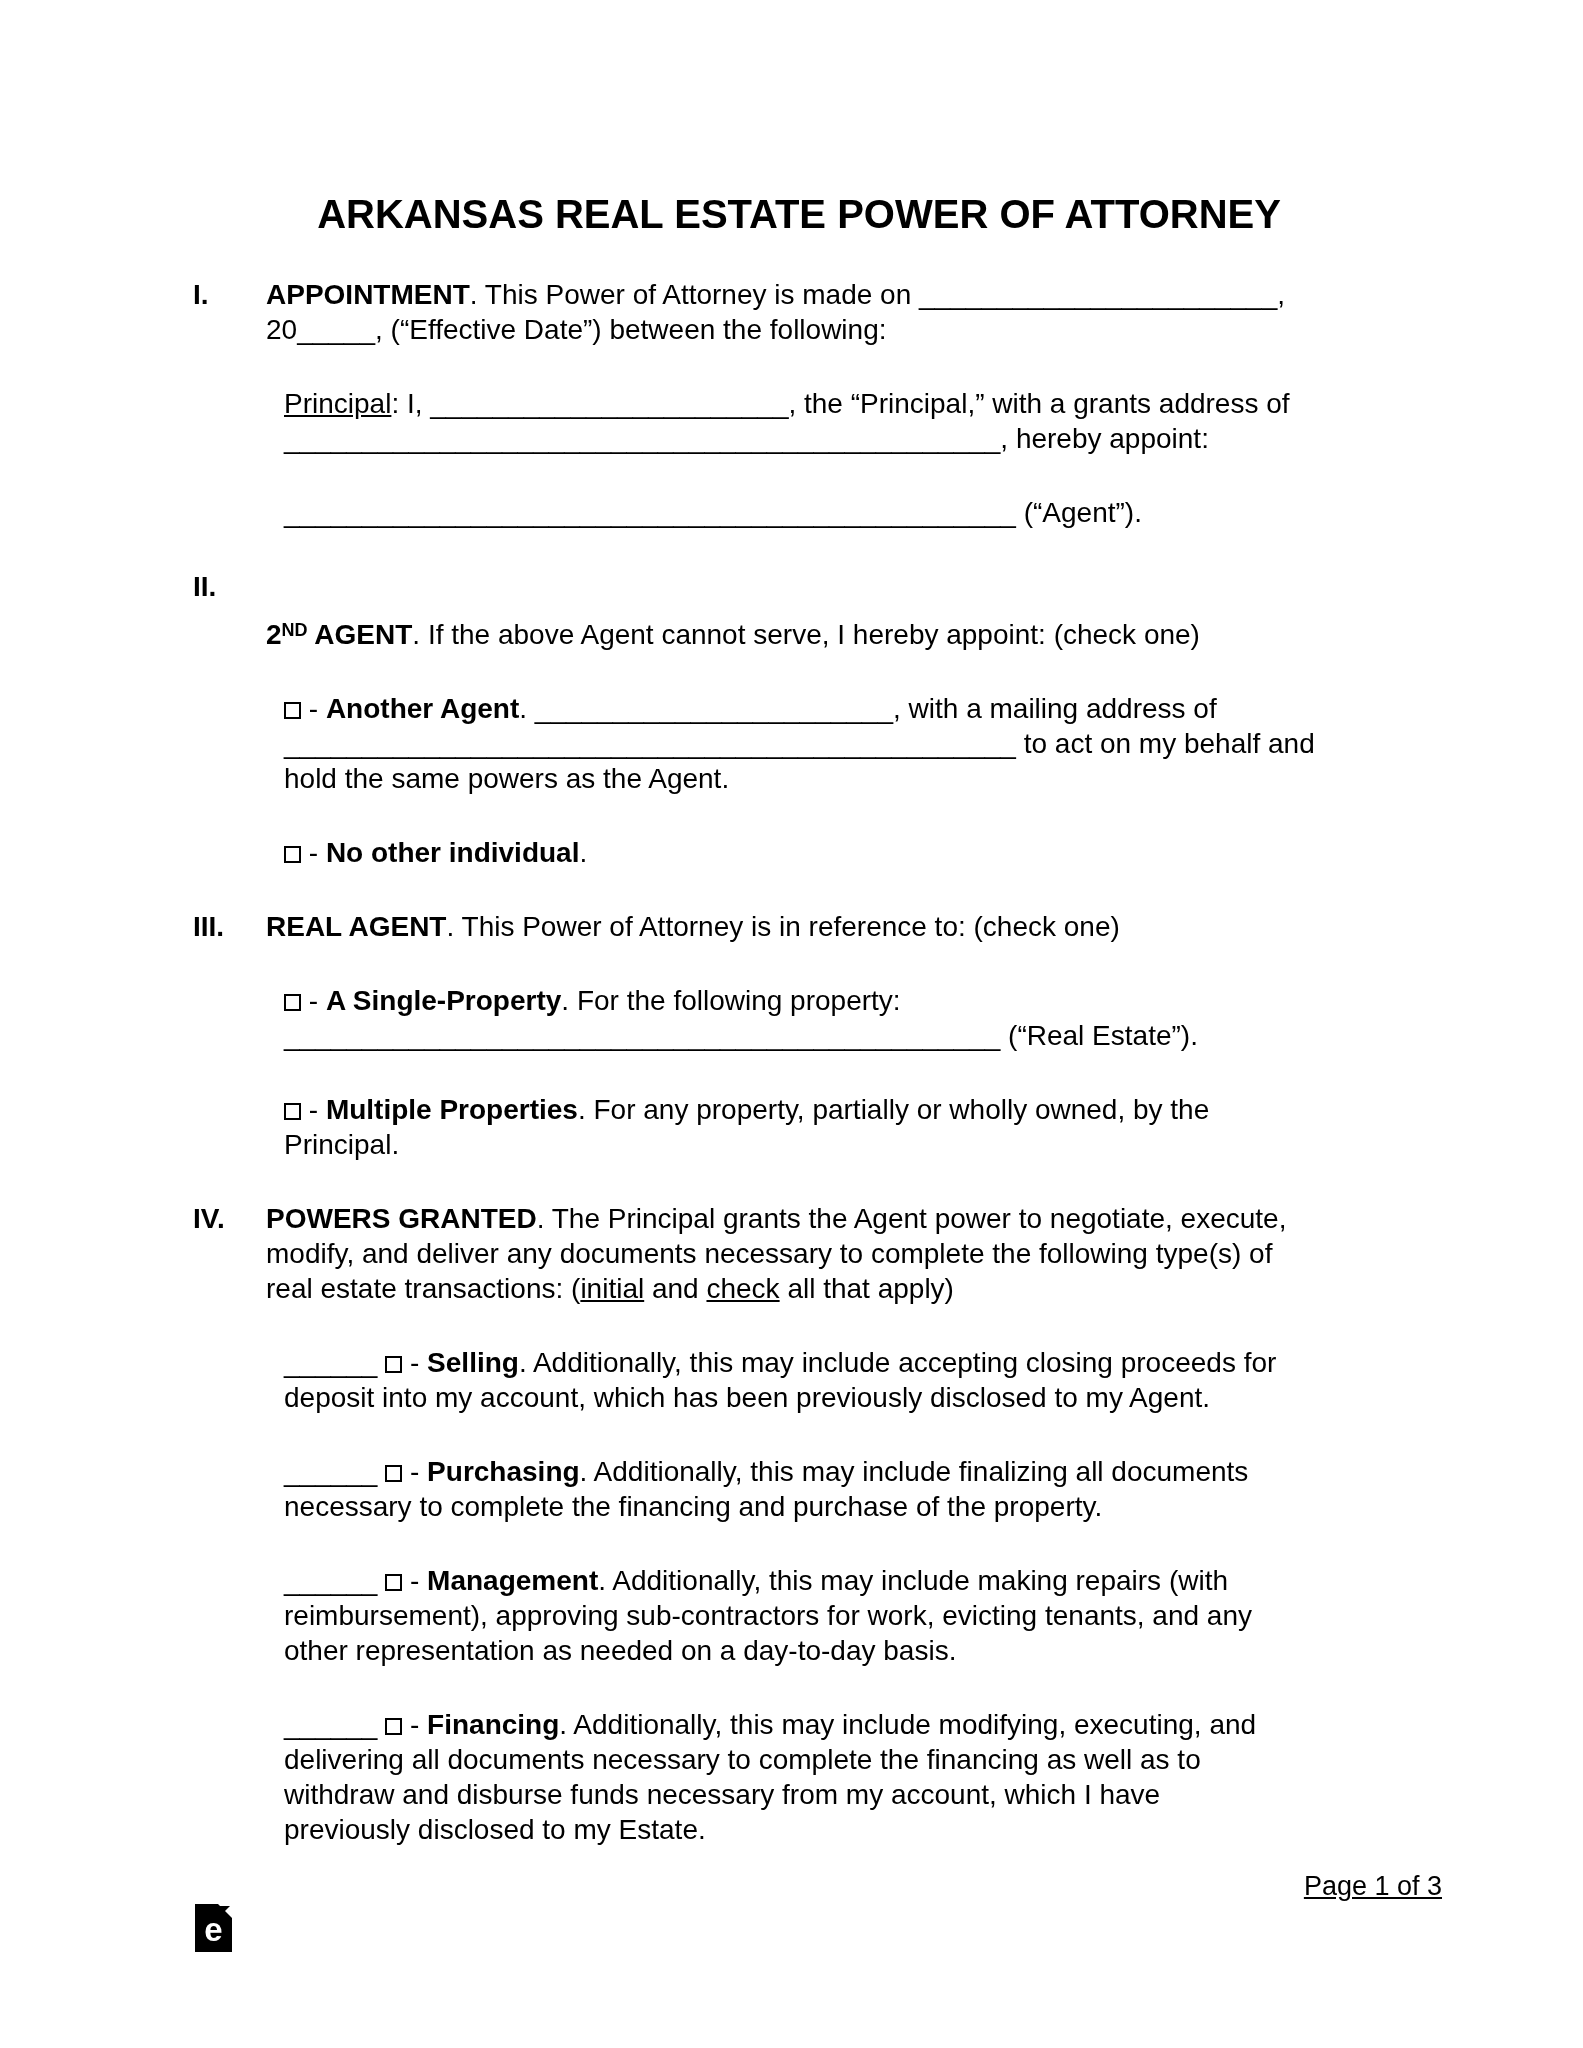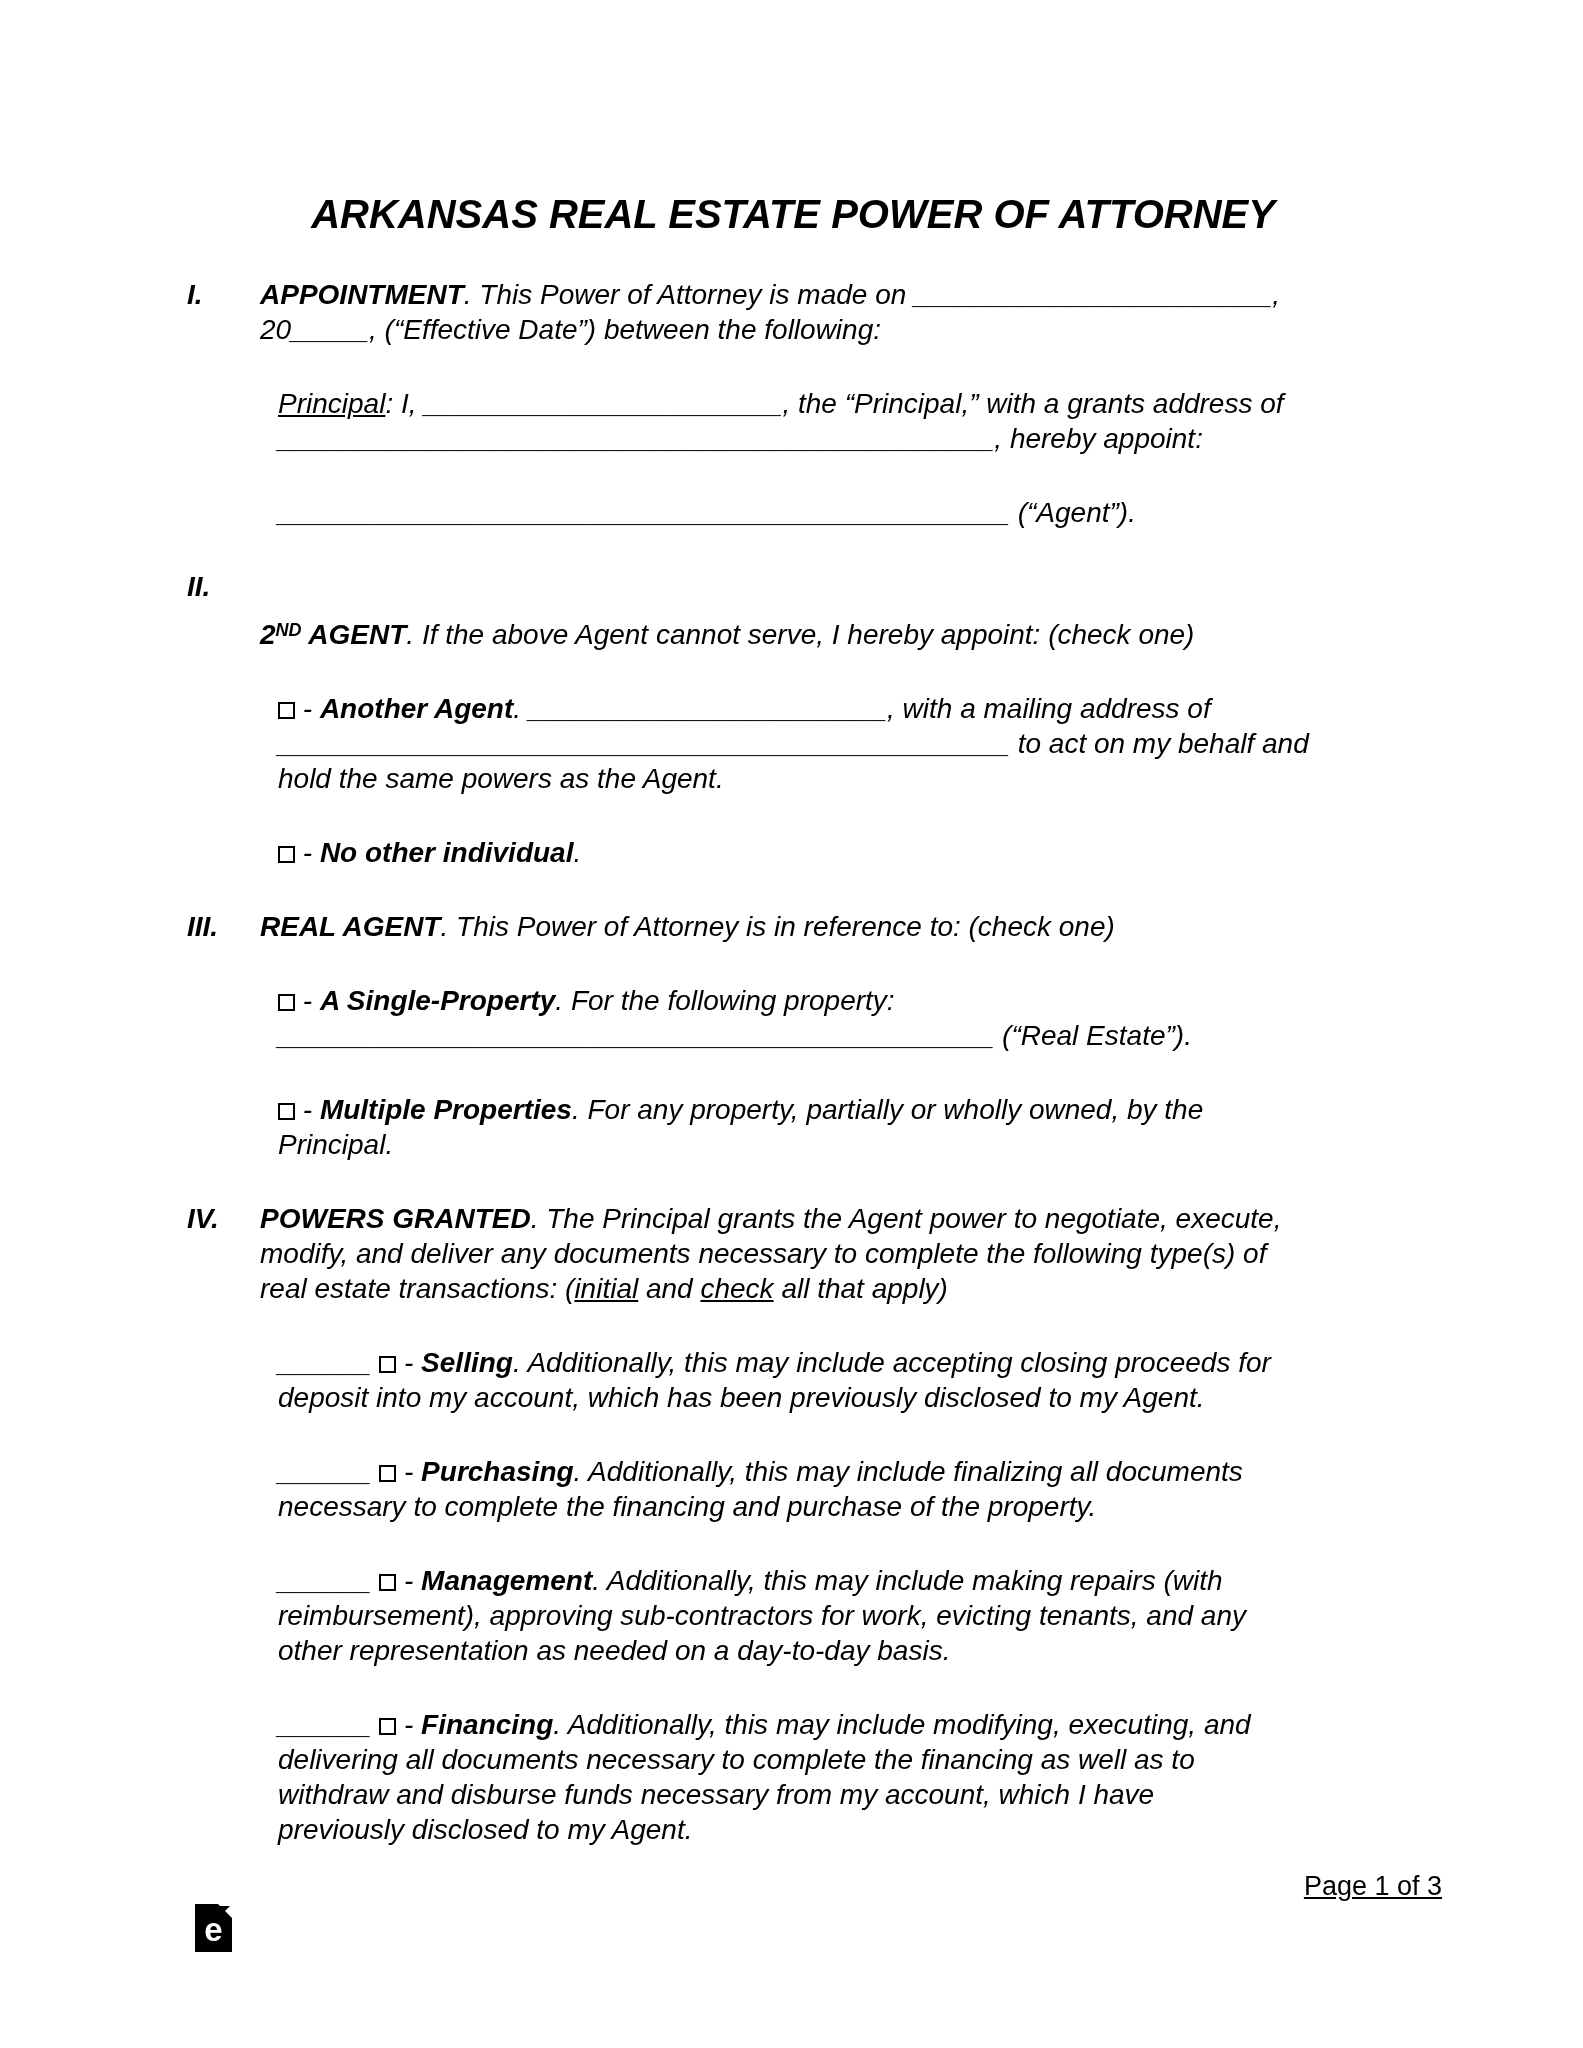--- a/index.html
+++ b/index.html
@@ -8,26 +8,25 @@
     position: relative;
     width: 1583px;
     height: 2048px;
     background: #ffffff;
     overflow: hidden;
     font-family: "Liberation Sans", "DejaVu Sans", sans-serif;
     color: #000;
   }
   .doc {
     position: absolute;
-    left: 187px;
+    left: 193px;
     top: 193px;
     width: 1212px;
     font-size: 28px;
     line-height: 35px;
-    font-style: italic;
   }
   .title {
     font-size: 40px;
     line-height: 42px;
     font-weight: bold;
     text-align: center;
     white-space: nowrap;
     margin-bottom: 42px;
   }
   .sec { display: grid; grid-template-columns: 73px 1fr; }
@@ -175,21 +174,21 @@
     <div class="sub par">
       <div class="line"><span>______ </span><span class="cb"></span><span> - </span><b>Management</b><span>. Additionally, this may include making repairs (with</span></div>
       <div class="line">reimbursement), approving sub-contractors for work, evicting tenants, and any</div>
       <div class="line">other representation as needed on a day-to-day basis.</div>
     </div>
 
     <div class="sub">
       <div class="line"><span>______ </span><span class="cb"></span><span> - </span><b>Financing</b><span>. Additionally, this may include modifying, executing, and</span></div>
       <div class="line">delivering all documents necessary to complete the financing as well as to</div>
       <div class="line">withdraw and disburse funds necessary from my account, which I have</div>
-      <div class="line">previously disclosed to my Agent.</div>
+      <div class="line">previously disclosed to my Estate.</div>
     </div>
 
   </div>
 
   <div class="footer-logo">
     <div class="logo-body"></div>
     <div class="logo-fold"></div>
     <div class="logo-letter">e</div>
   </div>
   <div class="page-num">Page 1 of 3</div>

